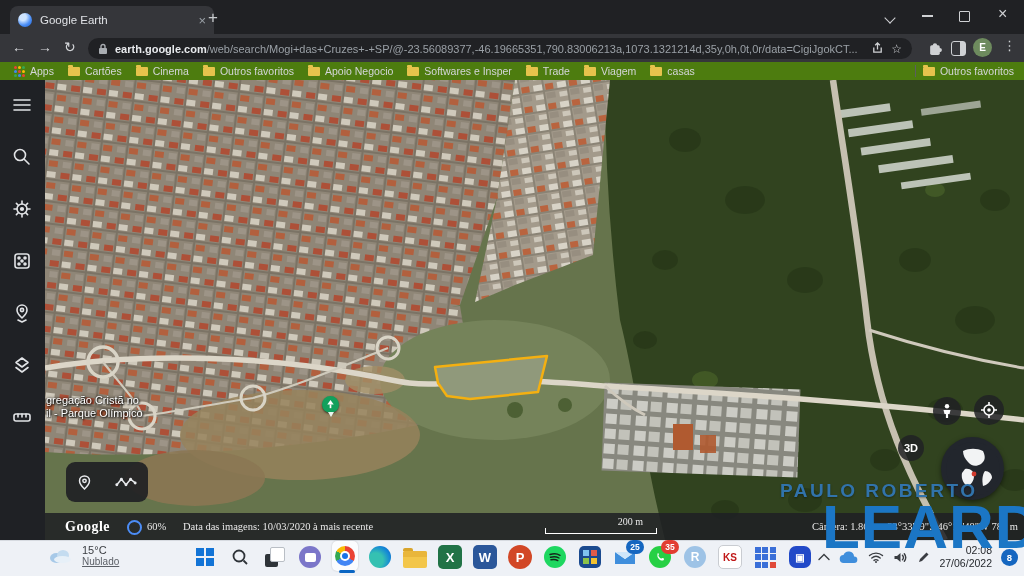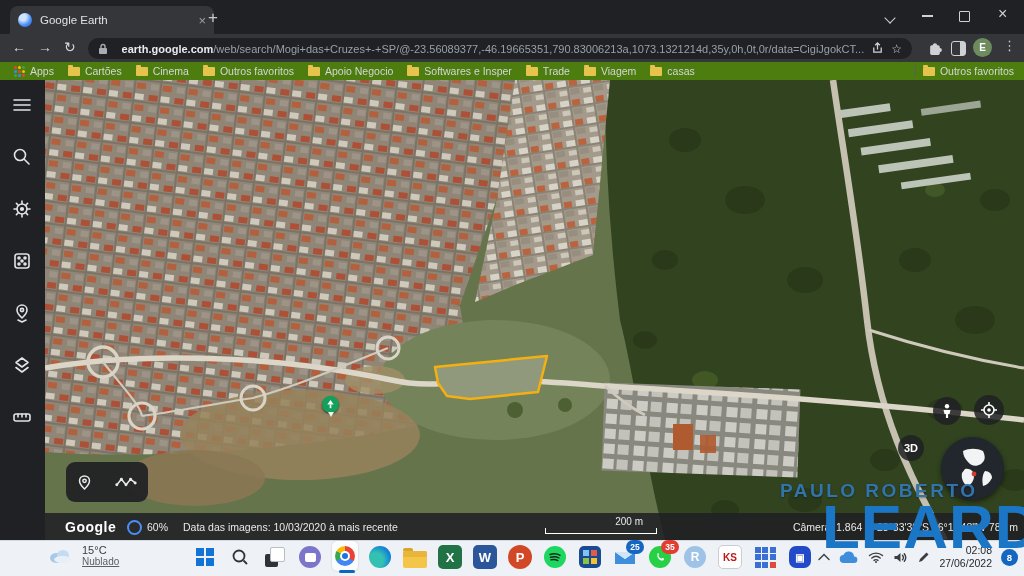--- a/index.html
+++ b/index.html
@@ -19,21 +19,21 @@
   .win-btn{top:9px;color:#cfd1d4;font-size:13px;line-height:14px;}
   .chev{width:7px;height:7px;border-right:1.6px solid #cfd1d4;border-bottom:1.6px solid #cfd1d4;
     transform:rotate(45deg);}
   .minbar{width:11px;height:2px;background:#cfd1d4;margin-top:6px;}
   .restore{width:9px;height:9px;border:1.4px solid #cfd1d4;border-radius:1px;}
 
   
   .toolbar{left:0;top:34px;width:1024px;height:28px;background:#35363a;}
   .navbtn{top:39px;color:#d5d7da;font-size:14px;}
   .omnibox{left:88px;top:38px;width:824px;height:21px;border-radius:11px;background:#202124;
-    display:flex;align-items:center;padding:0 10px;box-sizing:border-box;gap:7px;text-align:right;}
+    display:flex;align-items:center;padding:0 10px;box-sizing:border-box;gap:7px;}
   .url{font-size:11px;white-space:nowrap;overflow:hidden;flex:1;}
   .url .domain{color:#e8eaed;font-weight:bold;}
   .url .path{color:#9aa0a6;}
   .omni-ic{color:#cfd1d4;font-size:12px;}
   .avatar{left:973px;top:38px;width:19px;height:19px;border-radius:50%;background:#6e8b5e;
     color:#fff;font-size:10px;display:flex;align-items:center;justify-content:center;font-weight:bold;}
   .kebab{left:1003px;top:38px;color:#cfd1d4;font-size:13px;}
 
   
   .bookbar{left:0;top:62px;width:1024px;height:18px;background:#4d7c0f;
@@ -65,21 +65,21 @@
   .pill svg{stroke:#e8eaed;fill:none;stroke-width:1.6;stroke-linecap:round;}
   .cbtn{border-radius:50%;background:rgba(32,33,36,.85);display:flex;align-items:center;justify-content:center;}
   .threeD{left:898px;top:435px;width:26px;height:26px;color:#fff;font-size:11px;font-weight:bold;}
   .pegman{left:933px;top:397px;width:28px;height:28px;}
   .locate{left:974px;top:395px;width:30px;height:30px;}
   .globe{left:941px;top:437px;width:63px;height:63px;border-radius:50%;background:#22262d;
     display:flex;align-items:center;justify-content:center;box-shadow:0 2px 5px rgba(0,0,0,.5);}
 
   
   .statusbar{left:45px;top:513px;width:979px;height:27px;background:rgba(30,32,36,.86);
-    color:#e8e8e8;font-size:10.5px;}
+    color:#e8e8e8;font-size:10.5px;font-family:Liberation Serif, serif;}
   .glogo{left:20px;top:6px;font-size:14px;font-weight:bold;letter-spacing:.5px;color:#fff;}
   .ring{left:82px;top:7px;width:11px;height:11px;border-radius:50%;border:2.5px solid #4c8df6;}
   .pct{left:102px;top:8px;}
   .imagery{left:138px;top:8px;}
   .scale{left:500px;top:3px;width:112px;height:18px;}
   .scale .lbl{position:absolute;right:14px;top:0;font-size:10px;}
   .scale .bar{position:absolute;left:0;right:0;bottom:0;height:5px;
     border-left:1px solid #fff;border-right:1px solid #fff;border-bottom:1px solid #fff;}
   .camera{right:6px;top:8px;position:absolute;white-space:nowrap;}
 
@@ -365,20 +365,24 @@
     <circle cx="58" cy="282" r="15" stroke="#d9d4c6" stroke-width="3.5" fill="none"></circle>
     <circle cx="97" cy="336" r="13" stroke="#d9d4c6" stroke-width="3.2" fill="none"></circle>
     <circle cx="208" cy="318" r="12" stroke="#d9d4c6" stroke-width="3" fill="none"></circle>
     <circle cx="343" cy="268" r="11" stroke="#d9d4c6" stroke-width="3" fill="none"></circle>
 
     <polygon points="502,276 390,287 393,303 402,316 425,319 493,312" fill="#90997b" stroke="#f4b011" stroke-width="2.5" stroke-linejoin="round"></polygon>
     <circle cx="470" cy="330" r="8" fill="#3c5124" opacity="0.7"></circle>
     <circle cx="520" cy="325" r="7" fill="#3c5124" opacity="0.7"></circle>
   </svg>
 
+  <div class="abs maplabel">
+    <div>gregação Cristã no</div>
+    <div>il - Parque Olímpico</div>
+  </div>
   <div class="abs treemark">
     <svg width="11" height="11" viewBox="0 0 12 12">
       <path d="M6 1l3.5 5h-7z" fill="#fff"></path>
         <rect x="5.1" y="6" width="1.8" height="4" fill="#fff"></rect>
     </svg>
   </div>
 
   <div class="abs pill">
     <svg width="15" height="17" viewBox="0 0 16 18">
       <path d="M8 2c3 0 5.3 2.3 5.3 5.2C13.3 11 8 16 8 16S2.7 11 2.7 7.2C2.7 4.3 5 2 8 2z"></path>

